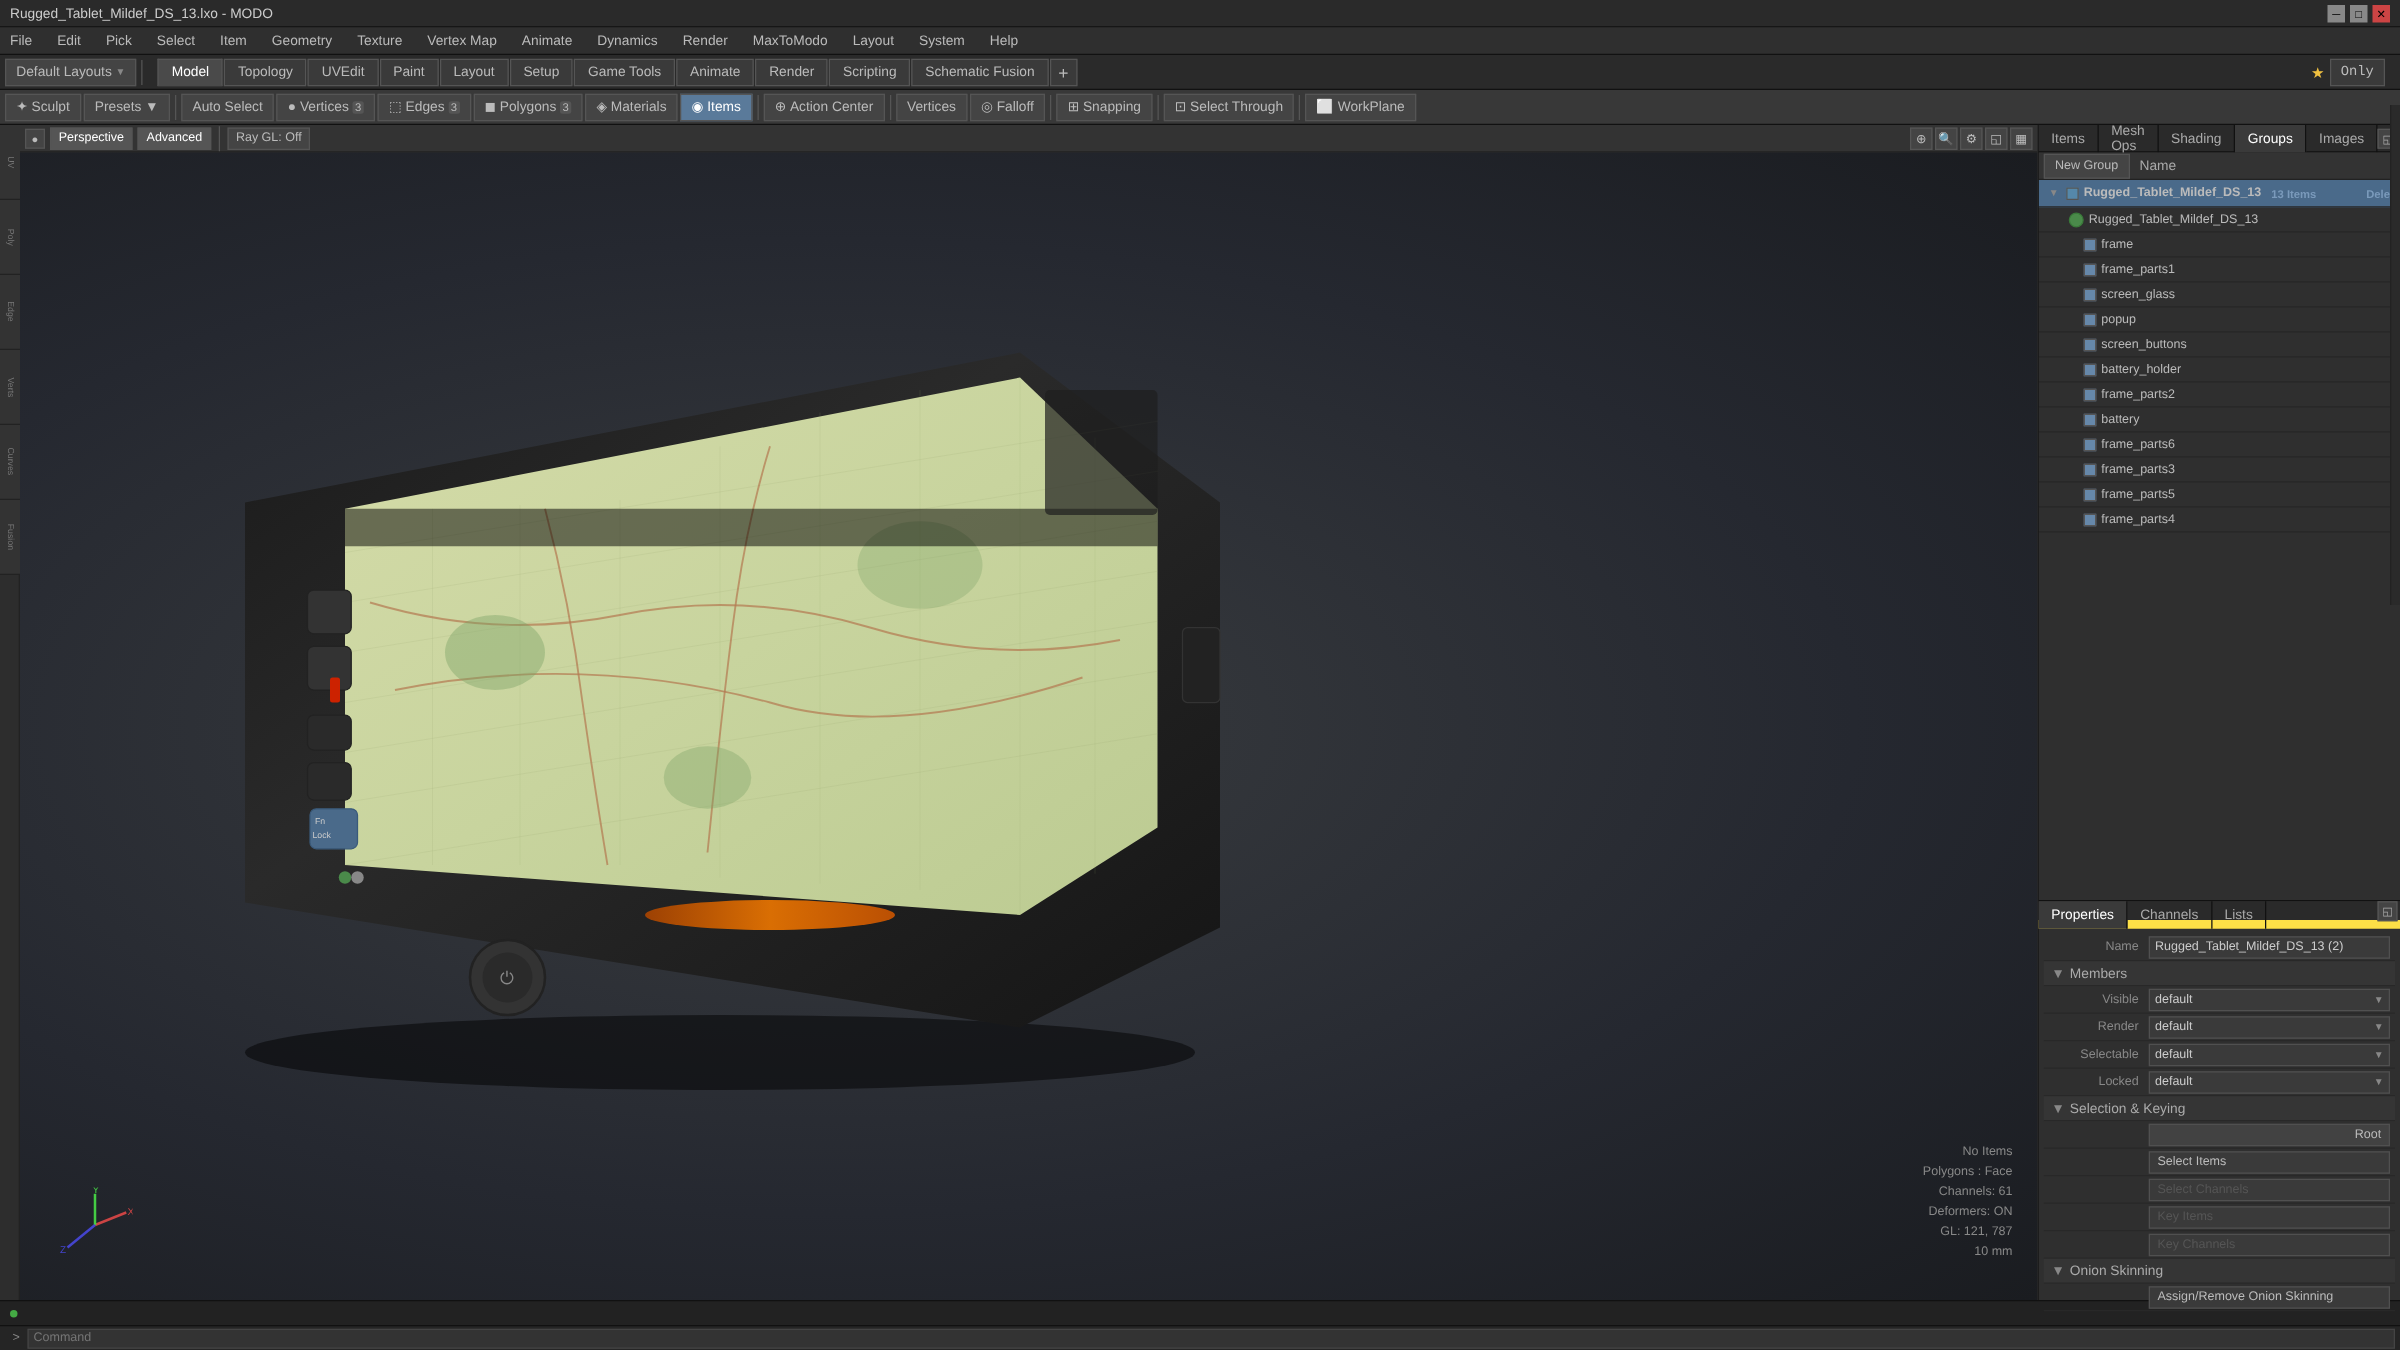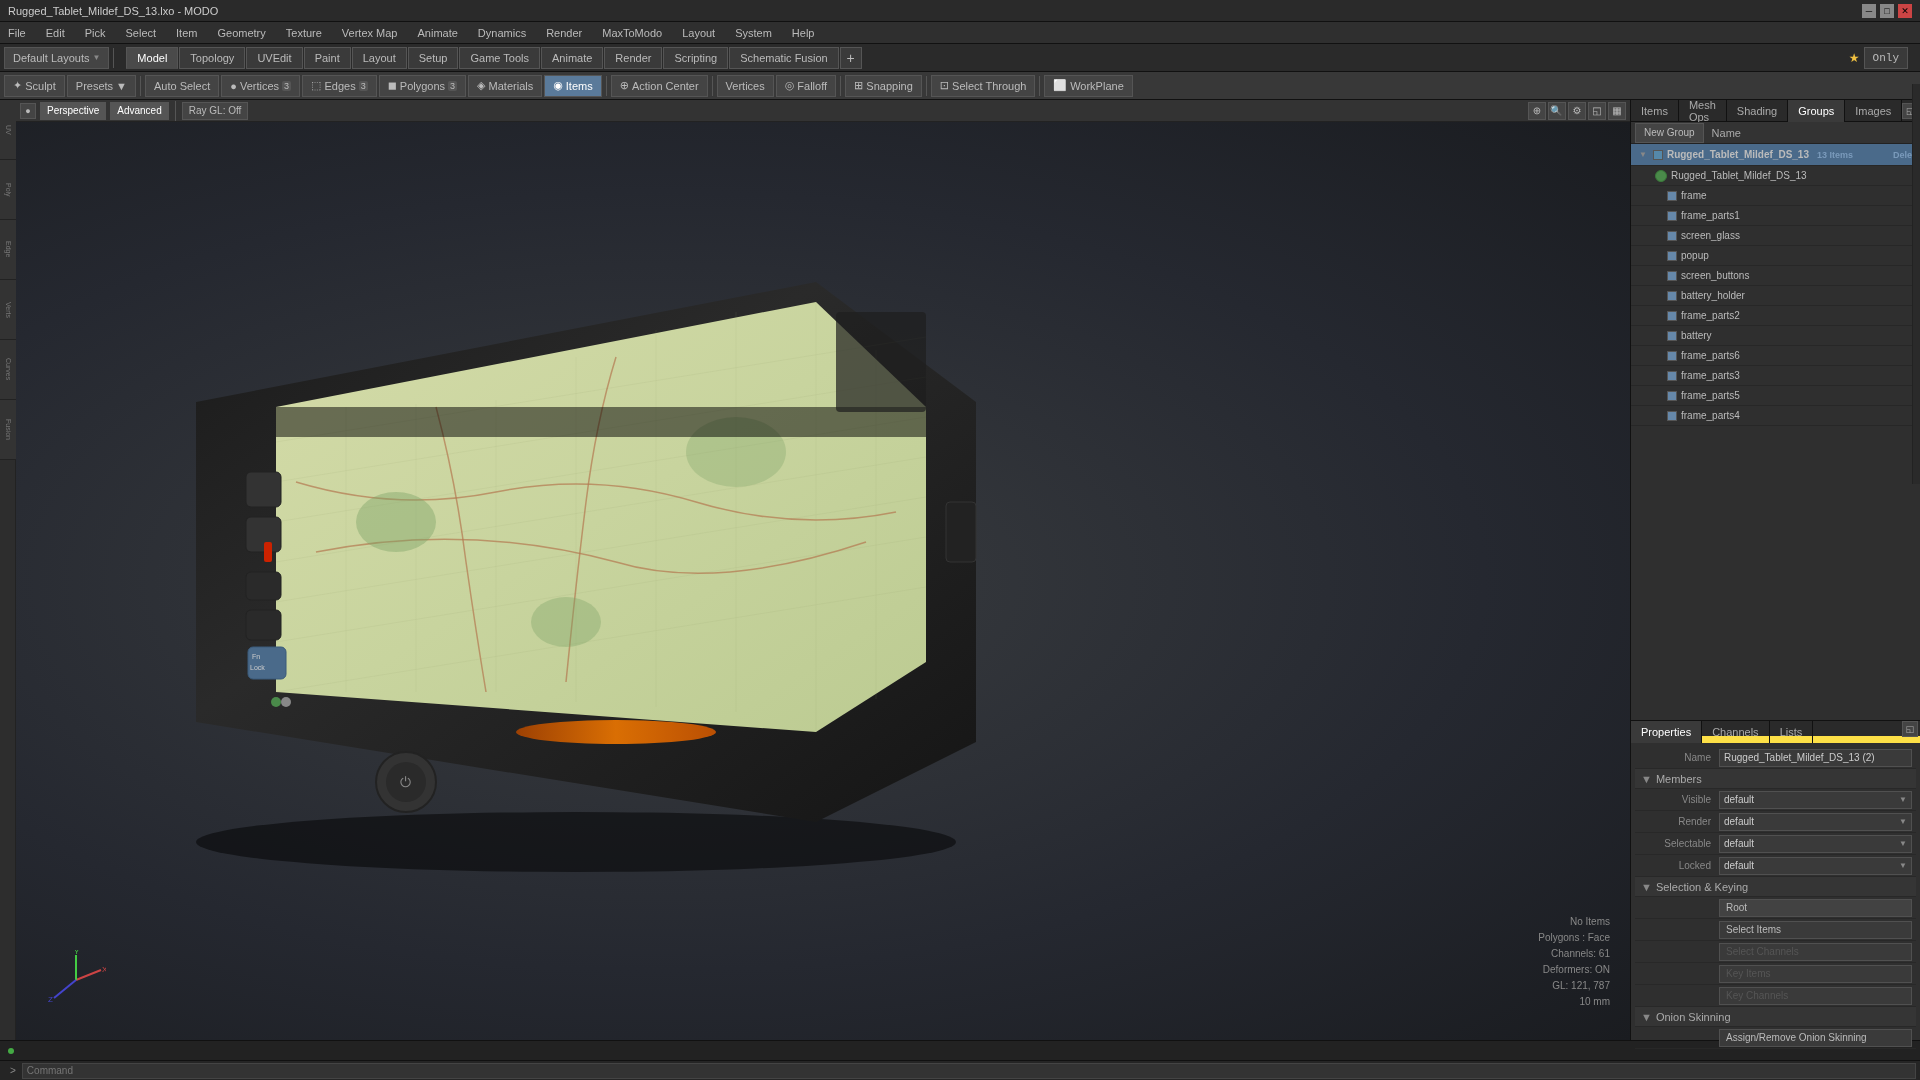--- a/index.html
+++ b/index.html
@@ -118,21 +118,21 @@
     .props-content { padding: 4px; }
     .prop-row { height: 22px; display: flex; align-items: center; padding: 0 4px; border-bottom: 1px solid #282828; }
     .prop-label { width: 80px; font-size: 10px; color: #888; text-align: right; padding-right: 8px; }
     .prop-value { flex: 1; height: 18px; background: #3a3a3a; border: 1px solid #505050; color: #ccc; font-size: 10px; padding: 0 4px; }
     .prop-dropdown { flex: 1; height: 18px; background: #3a3a3a; border: 1px solid #505050; color: #ccc; font-size: 10px; padding: 0 4px; display: flex; align-items: center; justify-content: space-between; cursor: pointer; }
     .prop-section { height: 20px; background: #353535; display: flex; align-items: center; padding: 0 6px; font-size: 11px; color: #aaa; border-bottom: 1px solid #282828; }
     .prop-section-toggle { margin-right: 4px; color: #888; }
 
     .prop-btn { height: 18px; flex: 1; background: #3a3a3a; border: 1px solid #505050; color: #bbb; font-size: 10px; cursor: pointer; text-align: left; padding: 0 6px; }
     .prop-btn.disabled { color: #555; cursor: default; }
-    .prop-btn.root { background: #424242; }
+    .prop-btn.root { background: #424242; text-align: right; }
 
     
     #statusbar {
       height: 20px; background: #222; border-top: 1px solid #111;
       display: flex; align-items: center; padding: 0 8px; font-size: 10px; color: #888; gap: 8px;
     }
     .status-dot { width: 6px; height: 6px; border-radius: 50%; background: #4a4; }
 
     
     #cmdbar {

